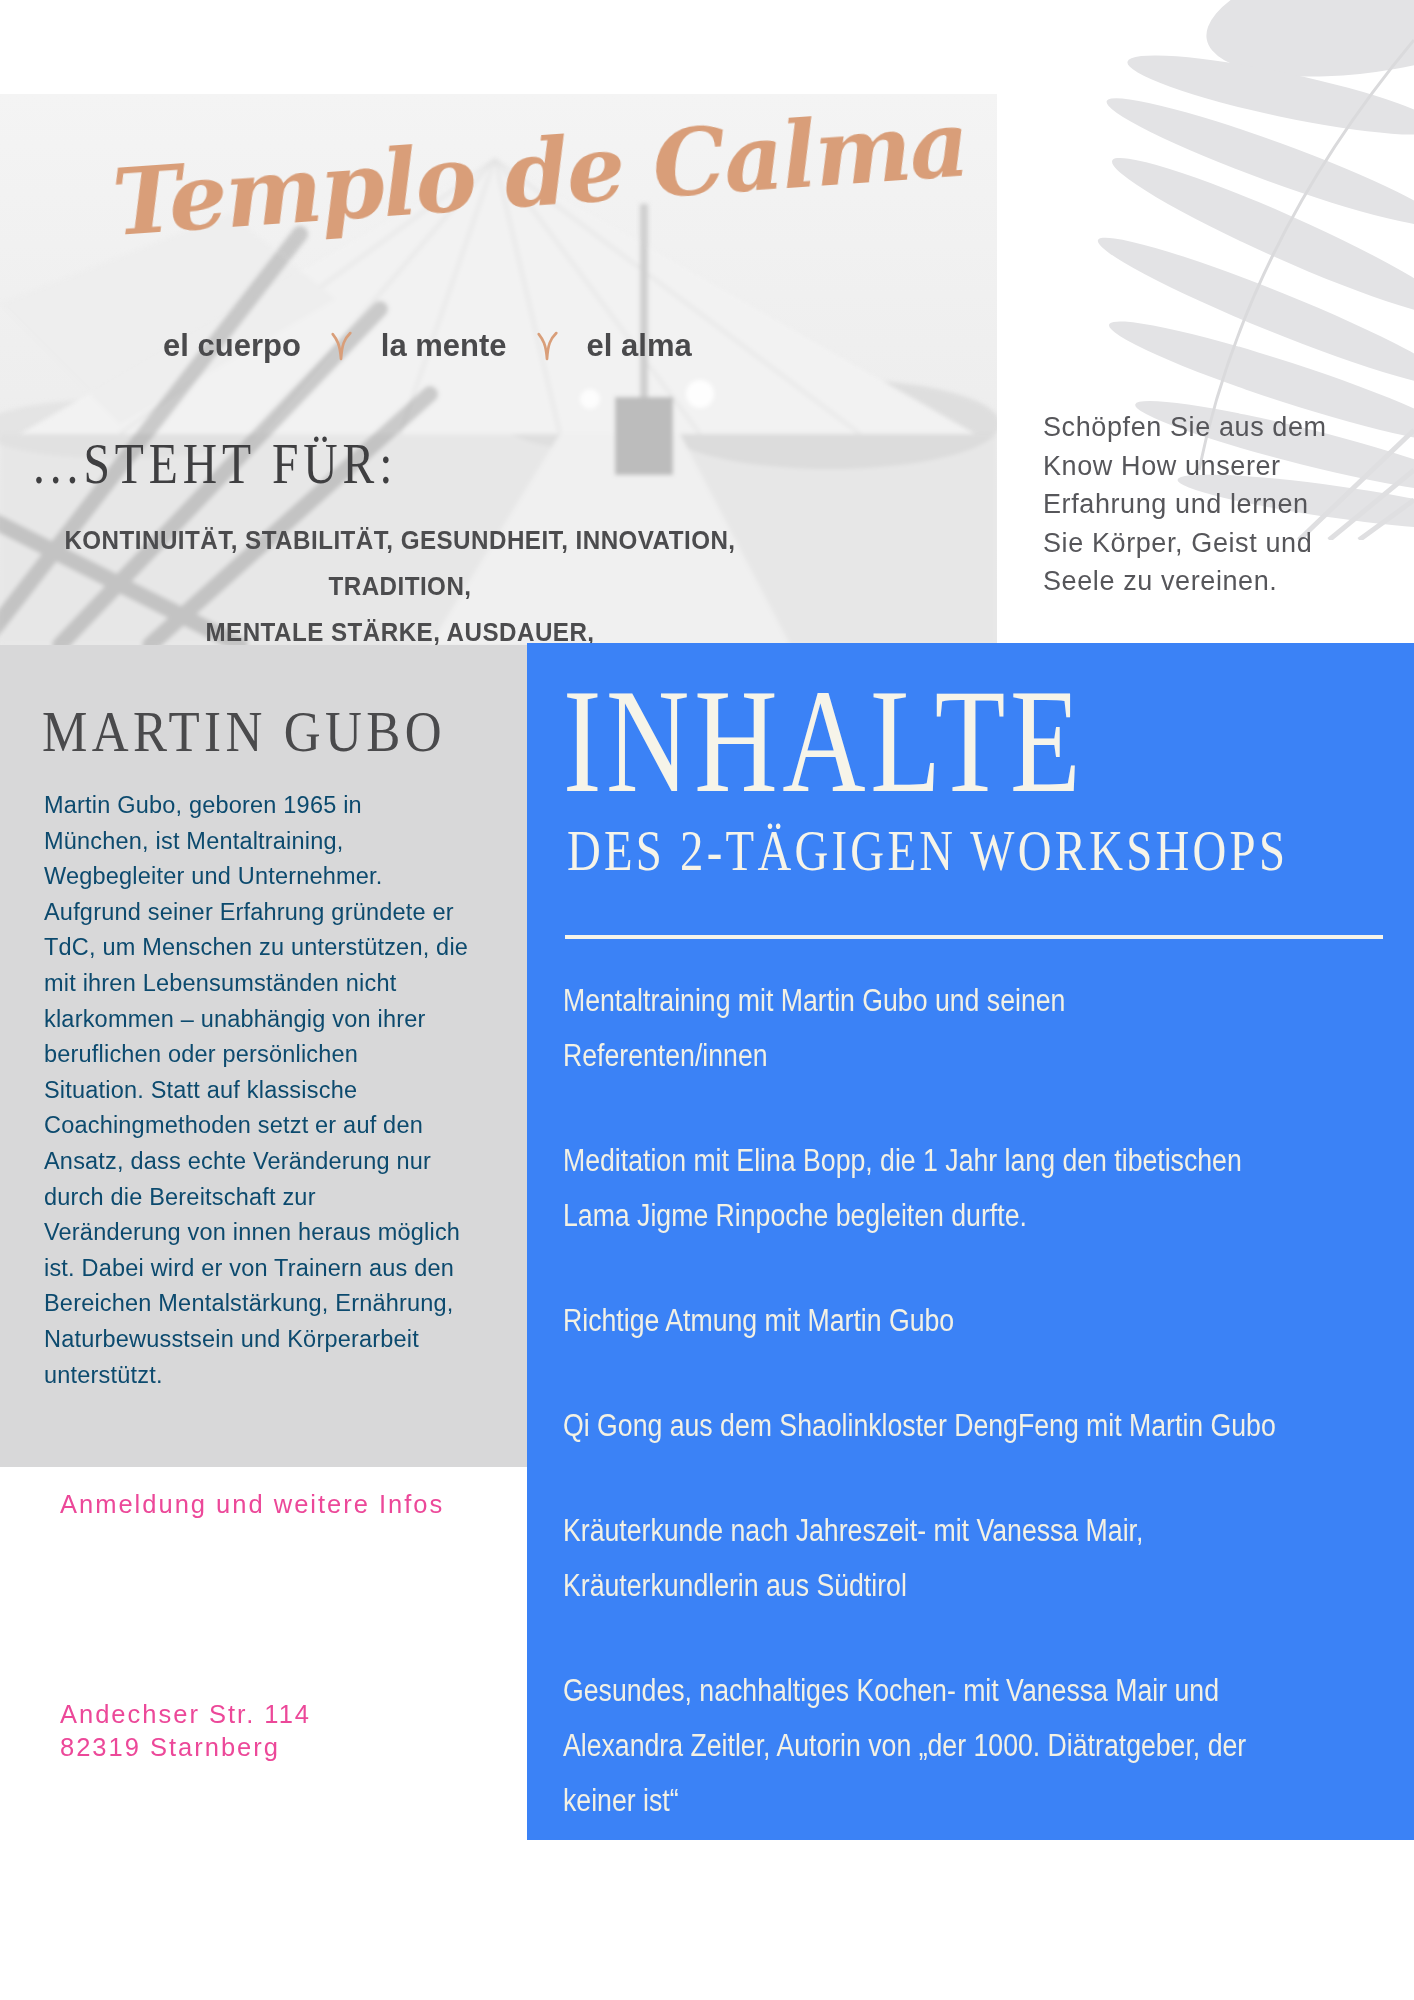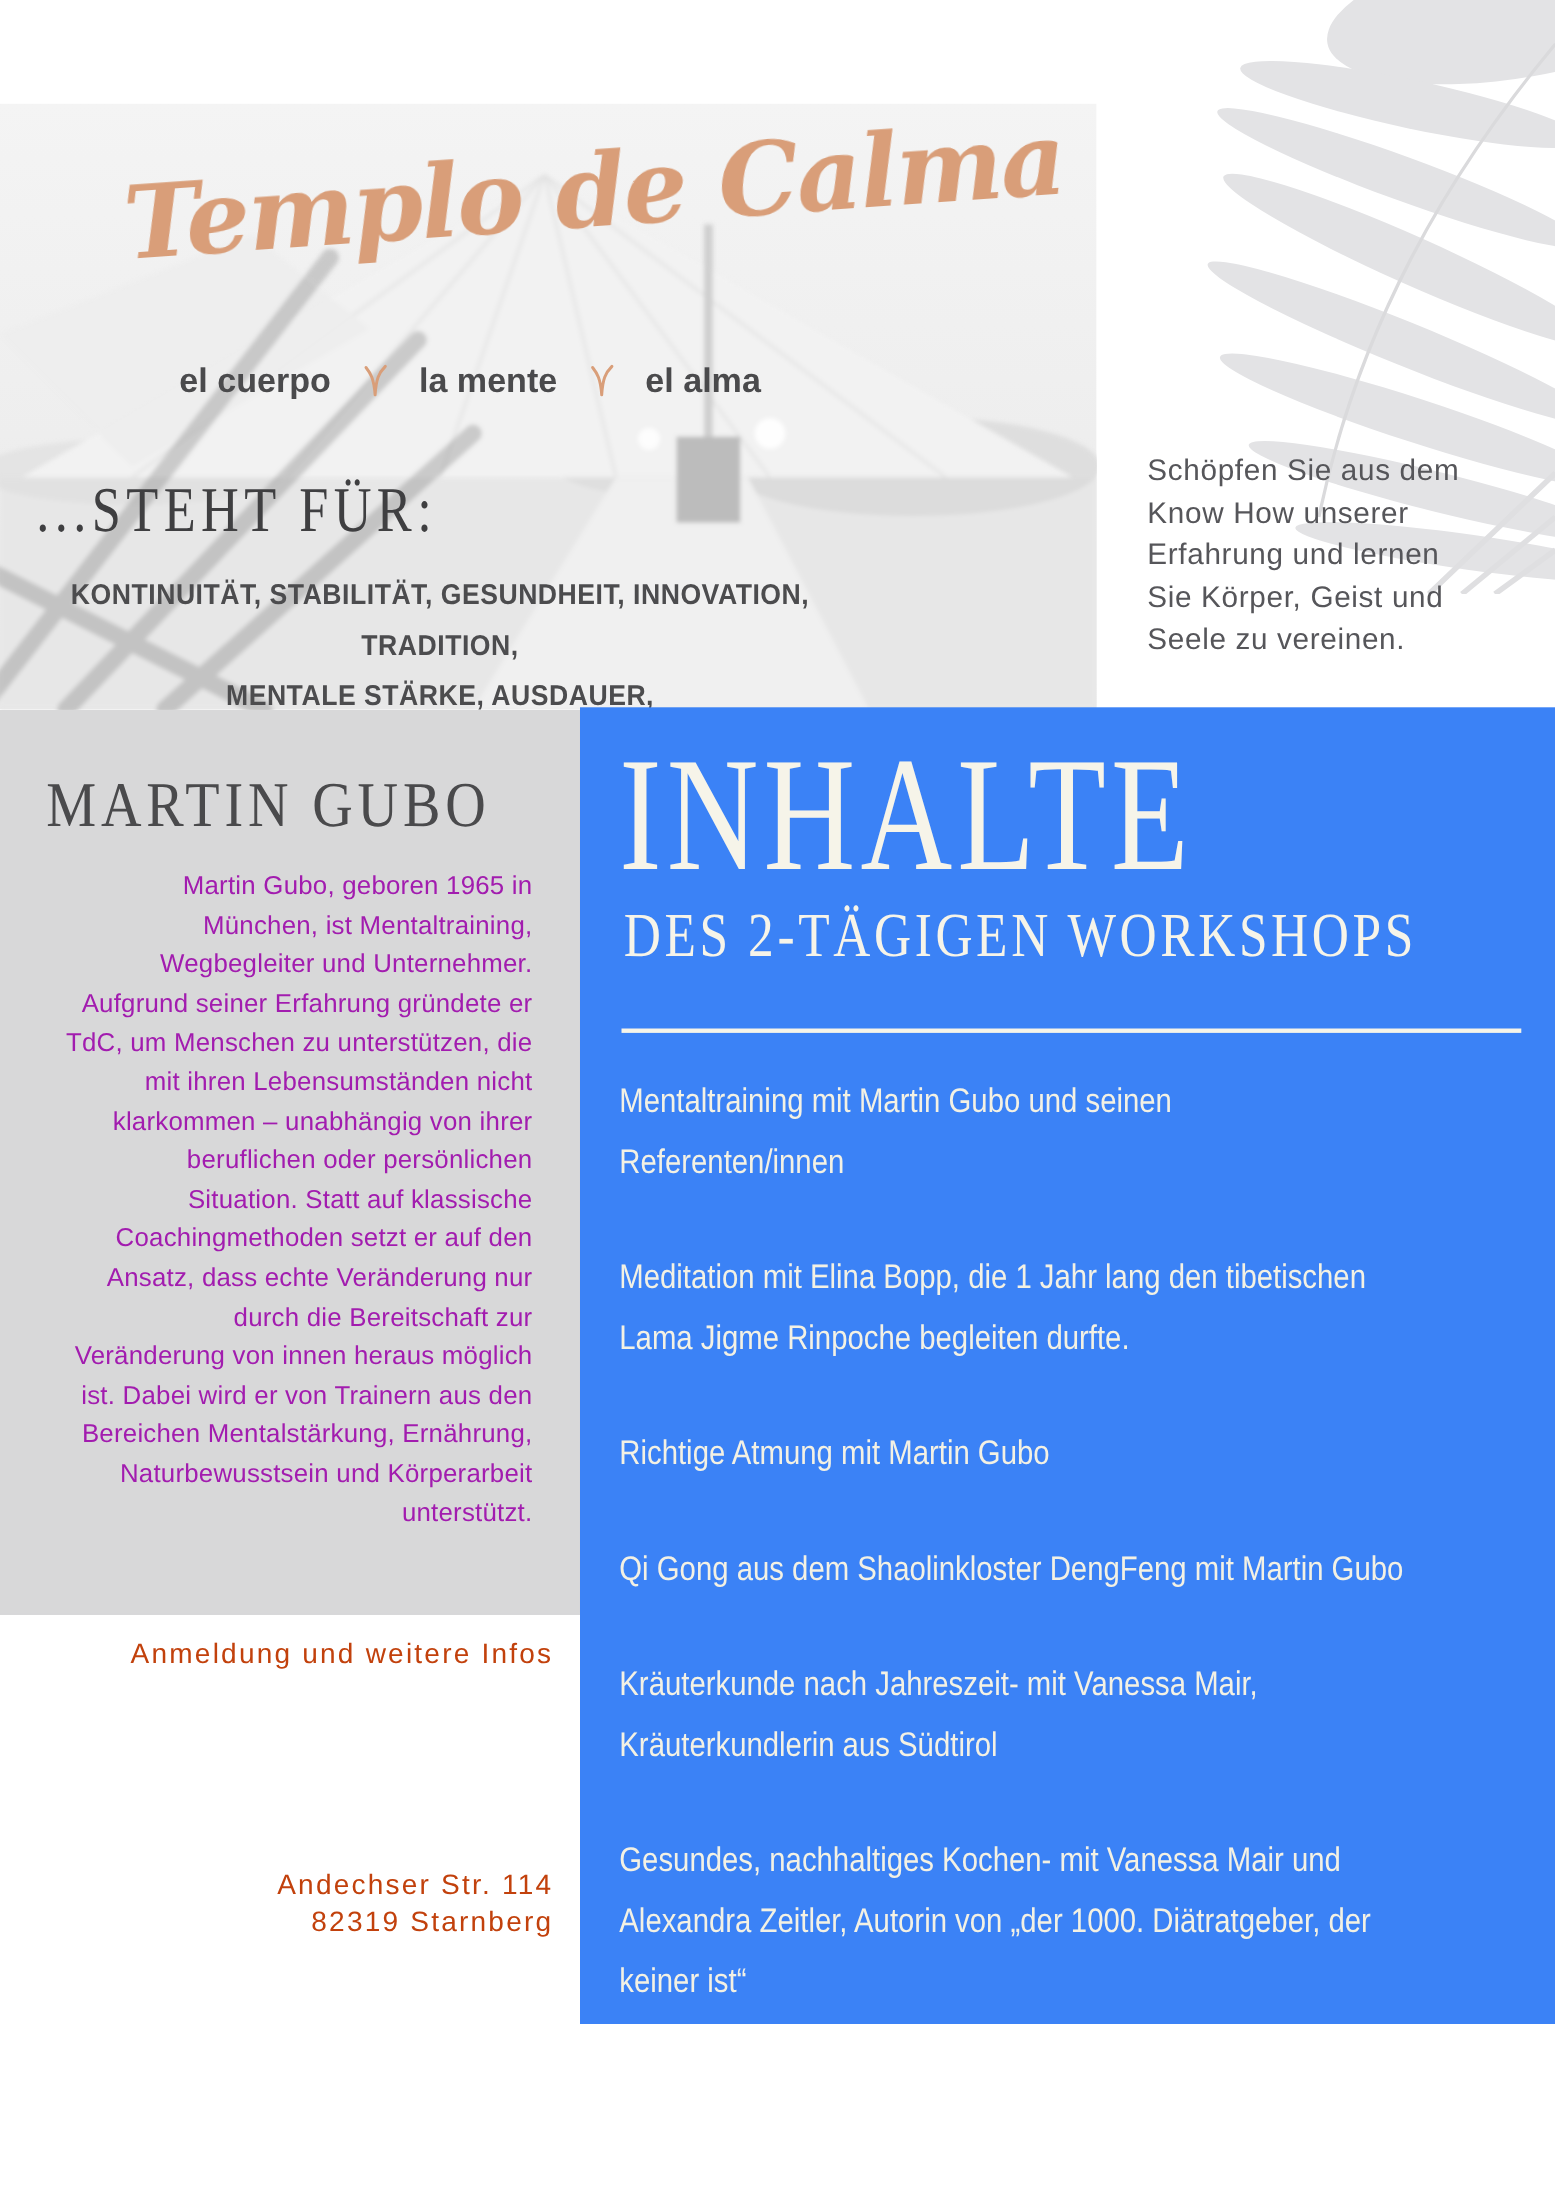--- a/index.html
+++ b/index.html
@@ -42,24 +42,24 @@
   }
   
   .gray-panel{position:absolute;left:0;top:645px;width:527px;height:822px;background:#d8d8d9;}
   .martin-heading{
     position:absolute;left:42px;top:698px;
     font-family:"Liberation Serif",serif;font-size:58px;font-weight:400;color:#4a4a4c;
     letter-spacing:5px;transform:scaleX(0.88);transform-origin:left top;white-space:nowrap;
   }
   .bio{
     position:absolute;left:44px;top:788px;width:440px;
-    font-size:23.5px;color:#a21caf;line-height:35.6px;letter-spacing:0.2px;text-align:right;
-  }
-  
-  .contact{position:absolute;left:60px;width:443px;text-align:right;color:#c2410c;}
+    font-size:23.5px;color:#0c4a6e;line-height:35.6px;letter-spacing:0.2px;
+  }
+  
+  .contact{position:absolute;left:60px;width:443px;text-align:left;color:#ec4899;}
   .contact div{line-height:33px;}
   .contact-intro{top:1488px;font-size:25.5px;letter-spacing:2px;}
   .contact-lines{top:1581px;font-size:25.5px;letter-spacing:2px;}
   .contact-address{top:1698px;font-size:25.5px;letter-spacing:2px;}
   
   .green-panel{position:absolute;left:527px;top:643px;width:887px;height:1197px;background:#3b82f6;}
   .w-title{
     position:absolute;left:36px;top:24px;
     font-family:"Liberation Serif",serif;font-size:148px;font-weight:400;color:#f6f4e9;
     letter-spacing:6px;transform:scaleX(0.78);transform-origin:left top;white-space:nowrap;line-height:148px;

